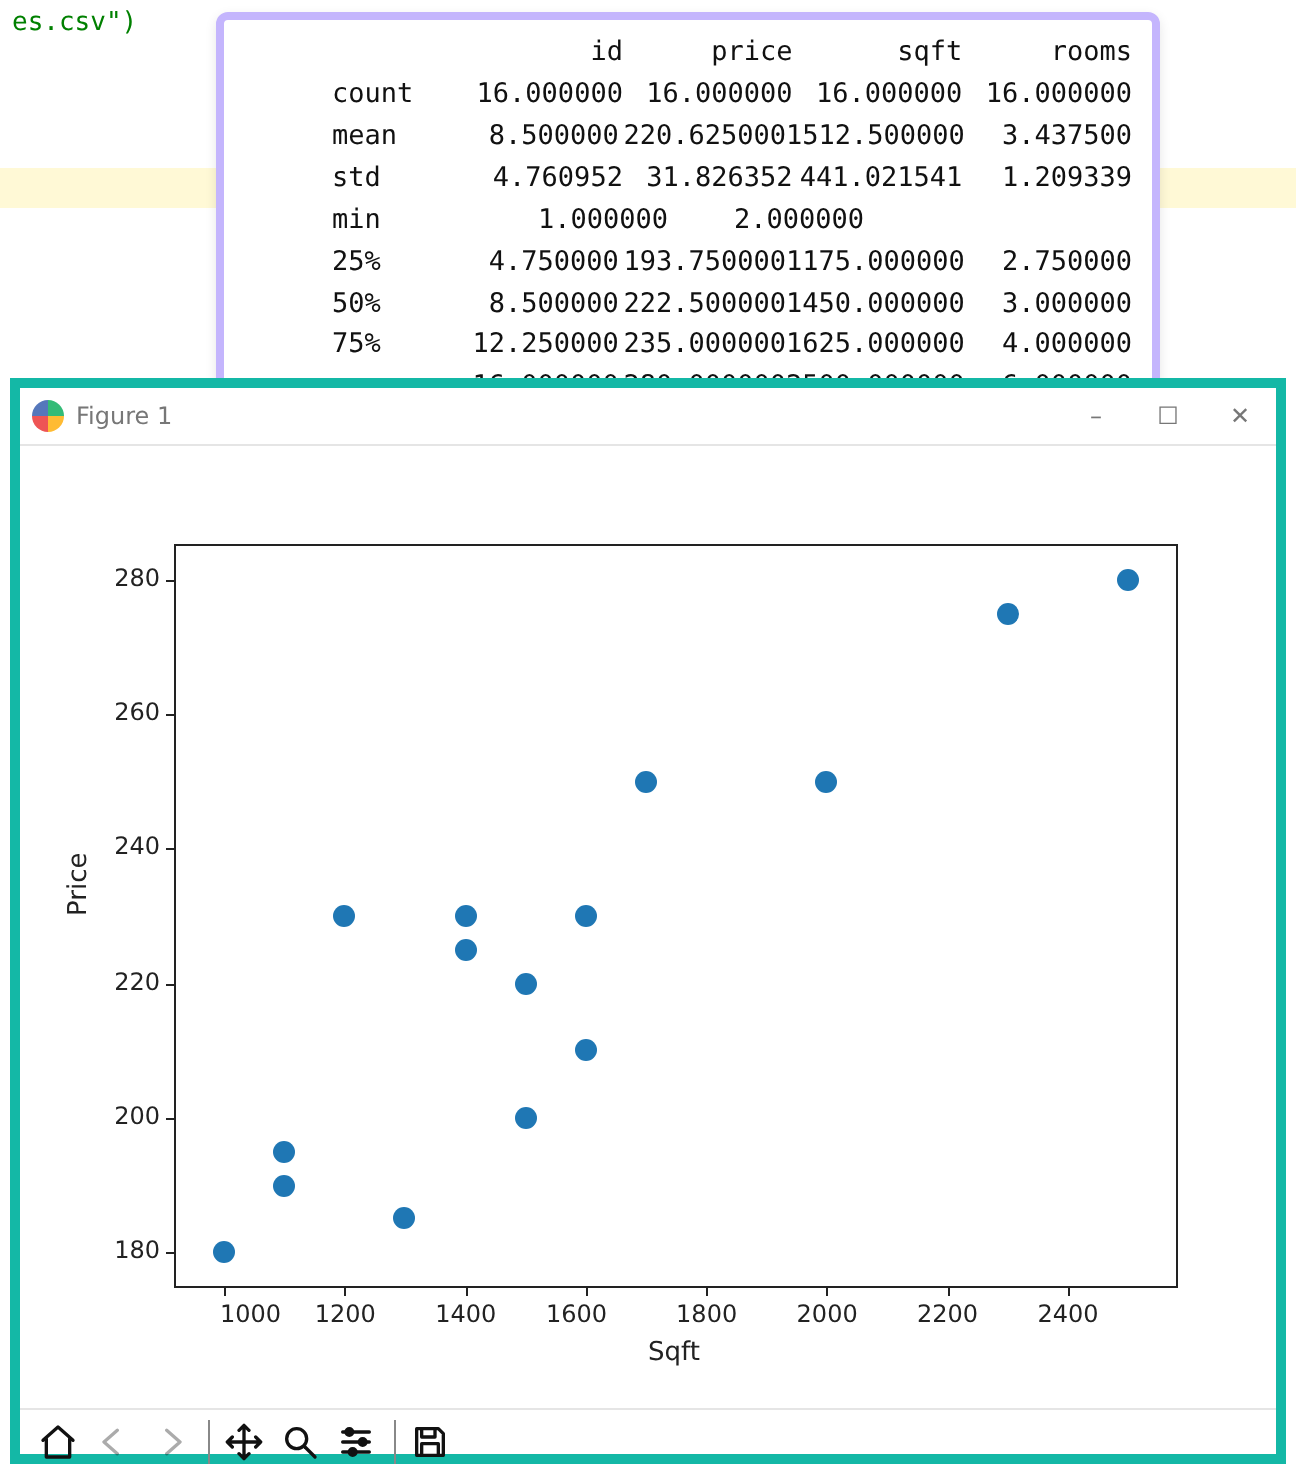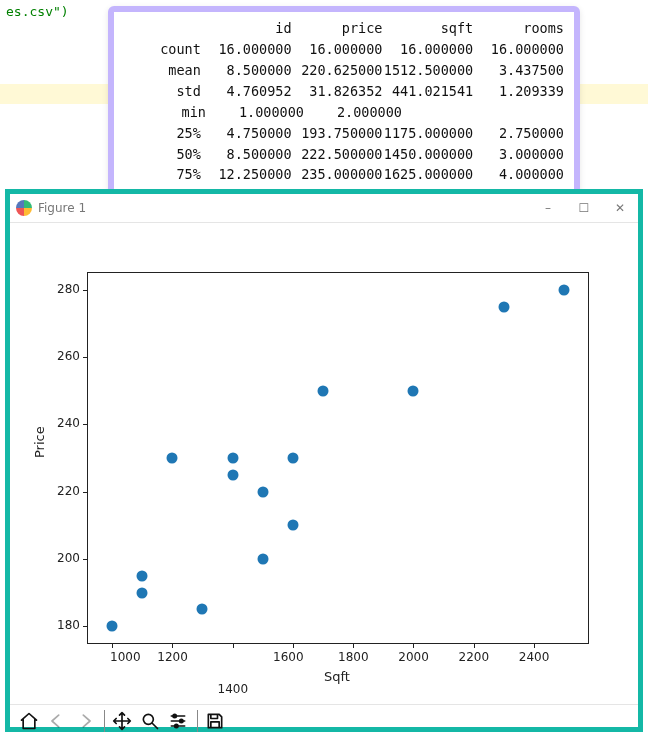--- a/index.html
+++ b/index.html
@@ -6,25 +6,25 @@
   .canvas{position:relative;width:648px;height:737px;overflow:hidden;}
 
   
   .editor-bg{position:absolute;left:0;top:0;width:648px;height:190px;}
   .editor-line{position:absolute;font-family:Consolas,Menlo,monospace;font-size:13px;}
   .str{color:#008000;}
   .codehl{position:absolute;left:0;top:84px;width:648px;height:20px;background:#fff9d6;}
 
   
   .descbox{position:absolute;left:108px;top:6px;width:472px;height:212px;background:#fff;
-           border:6px solid #c4b5fd;border-radius:6px;box-shadow:0 2px 6px rgba(0,0,0,0.1);
+           border:4px solid #c4b5fd;border-radius:6px;box-shadow:0 2px 6px rgba(0,0,0,0.1);
            font-family:Consolas,Menlo,"DejaVu Sans Mono",monospace;font-size:13.5px;line-height:1.55;color:#111;
-           padding:6px 10px 6px 22px;box-sizing:border-box;}
+           padding:6px 10px 6px 10px;box-sizing:border-box;}
   .descrow{display:flex;}
-  .dc-label{width:70px;text-align:right;}
+  .dc-label{width:70px;text-align:left;margin-left:44px;}
   .dc-col{width:98px;text-align:right;}
 
   
   .figwin{position:absolute;left:5px;top:189px;width:638px;height:543px;
           border:5px solid #14b8a6;background:#fff;box-sizing:border-box;}
   .titlebar{height:28px;background:#fff;display:flex;align-items:center;border-bottom:1px solid #e5e5e5;font-size:12px;}
   .tb-icon{width:16px;height:16px;border-radius:50%;background:conic-gradient(#3b7 0 25%,#fb3 0 50%,#e55 0 75%,#57b 0 100%);
            margin:0 6px;flex:0 0 auto;}
   .tb-title{color:#777;}
   .tb-spacer{flex:1;}
@@ -135,21 +135,21 @@
         </div>
     </div>
 
     <div class="plotarea" id="plotarea">
         <div class="axes" style="left: 78px; top: 50px; width: 500px; height: 370px;"></div>
         <div class="tick" style="left: 102.096px; top: 420px; width: 1px; height: 5px;"></div>
         <div class="tlabel" style="left: 100px; top: 427px;">1000</div>
         <div class="tick" style="left: 162.337px; top: 420px; width: 1px; height: 5px;"></div>
         <div class="tlabel" style="left: 147.337px; top: 427px;">1200</div>
         <div class="tick" style="left: 222.578px; top: 420px; width: 1px; height: 5px;"></div>
-        <div class="tlabel" style="left: 207.578px; top: 427px; margin-top: 32px;">1400</div>
+        <div class="tlabel" style="left: 207.578px; top: 427px;">1400</div>
         <div class="tick" style="left: 282.819px; top: 420px; width: 1px; height: 5px;"></div>
         <div class="tlabel" style="left: 263px; top: 427px; text-align: center;">1600</div>
         <div class="tick" style="left: 343.06px; top: 420px; width: 1px; height: 5px;"></div>
         <div class="tlabel" style="left: 328.06px; top: 427px;">1800</div>
         <div class="tick" style="left: 403.301px; top: 420px; width: 1px; height: 5px;"></div>
         <div class="tlabel" style="left: 388.301px; top: 427px;">2000</div>
         <div class="tick" style="left: 463.542px; top: 420px; width: 1px; height: 5px;"></div>
         <div class="tlabel" style="left: 448.542px; top: 427px;">2200</div>
         <div class="tick" style="left: 523.783px; top: 420px; width: 1px; height: 5px;"></div>
         <div class="tlabel" style="left: 508.783px; top: 427px;">2400</div>

